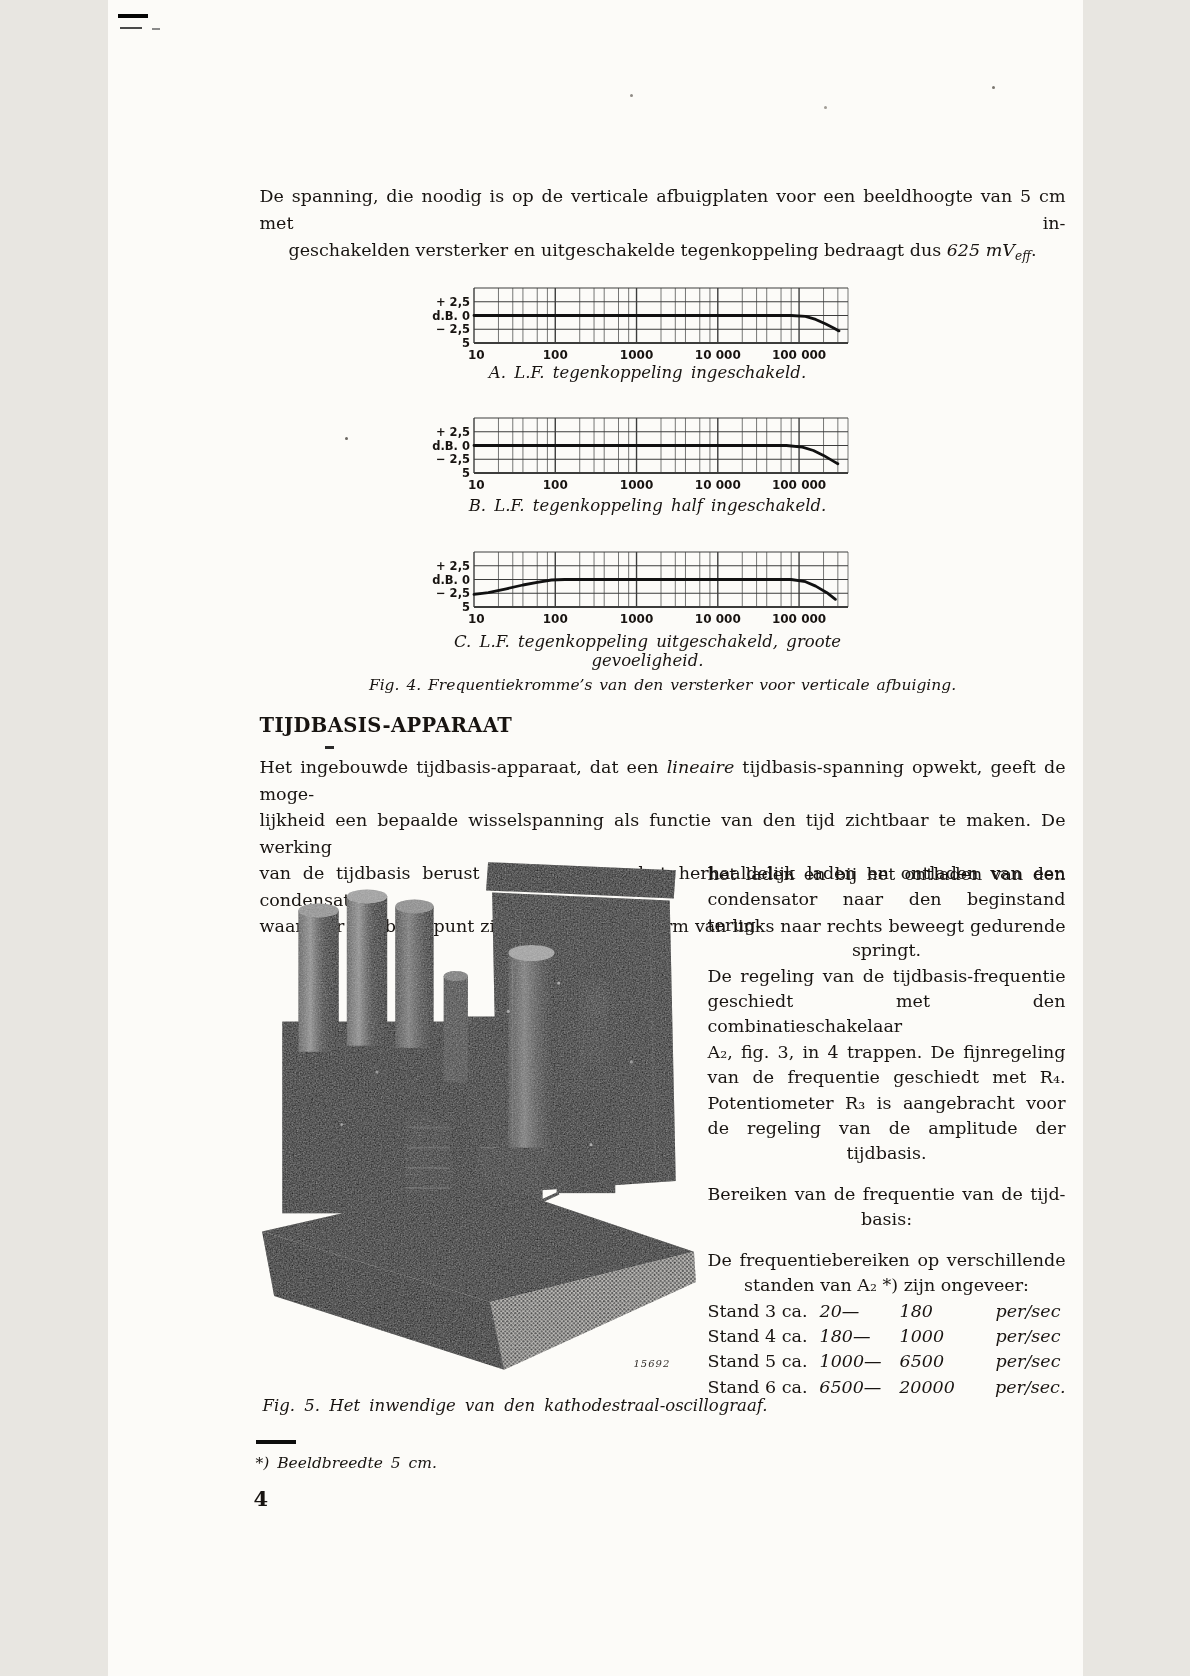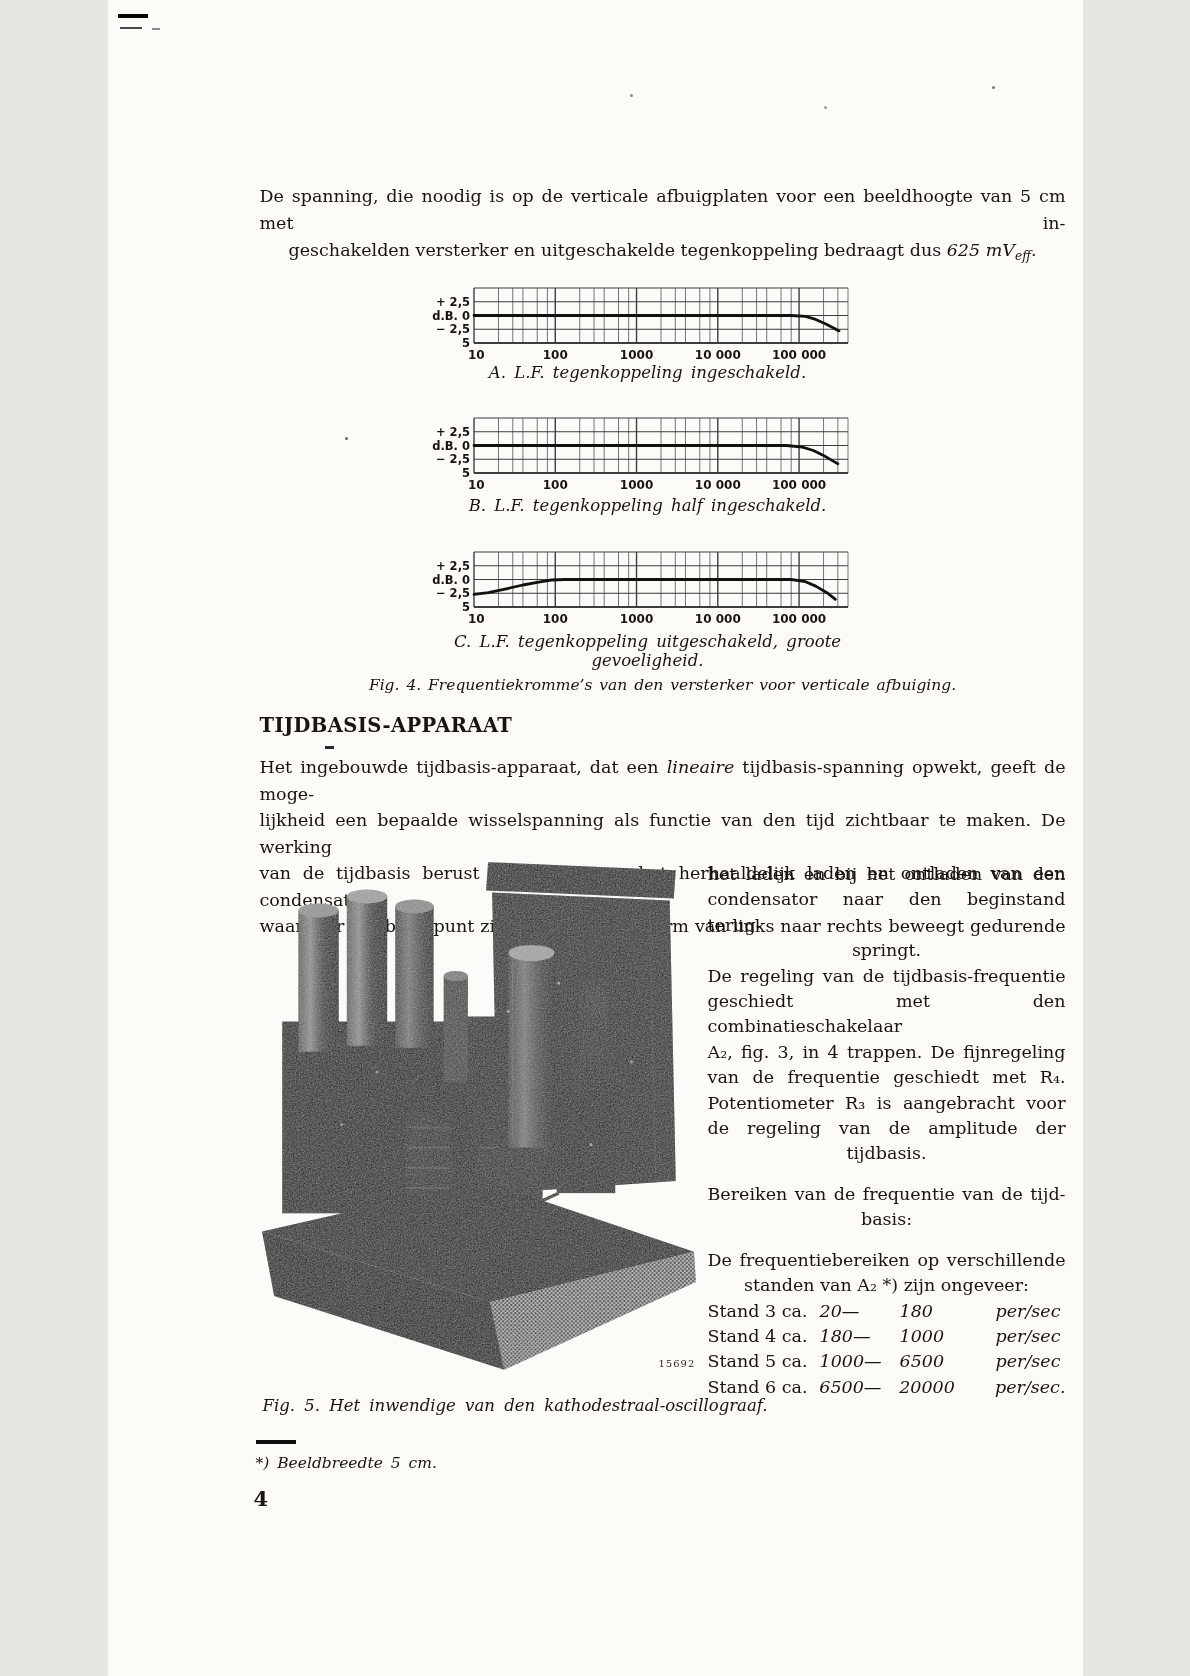--- a/index.html
+++ b/index.html
@@ -22,22 +22,22 @@
   .hmark{position:absolute;left:217px;top:746px;width:9px;height:3px;background:#2a2a2a;}
   .body-par{position:absolute;left:152px;top:754px;width:806px;font-size:17.5px;line-height:26.5px;}
   .body-par i{font-style:italic;}
   .column{position:absolute;left:600px;top:862px;width:358px;font-size:17.5px;line-height:25.4px;}
   .stand-row{display:flex;}
   .s-label{width:112px;}
   .s-from{width:80px;text-align:left;font-style:italic;}
   .s-to{width:86px;text-align:left;font-style:italic;}
   .s-unit{margin-left:10px;font-style:italic;}
   .photo{position:absolute;left:148px;top:860px;}
-  .photo-mark{position:absolute;left:526px;top:1358px;font-size:10px;
-        color:#2e2a26;letter-spacing:1px;margin-left:25px;}
+  .photo-mark{position:absolute;left:526px;top:1358px;font-size:10px;font-style:italic;
+        color:#2e2a26;letter-spacing:1px;}
   .fig5{position:absolute;left:155px;top:1396px;font-style:italic;font-size:16.5px;word-spacing:4px;}
   .footrule{position:absolute;left:148px;top:1440px;width:40px;height:4px;background:#0d0d0d;}
   .footnote{position:absolute;left:148px;top:1454px;font-style:italic;font-size:15.5px;word-spacing:3px;}
   .pagenum{position:absolute;left:146px;top:1486px;font-size:21px;font-weight:bold;}
   .smudge{position:absolute;left:1022px;top:1646px;}
   .mark1{position:absolute;left:10px;top:14px;width:30px;height:4px;background:#050505;}
   .mark2{position:absolute;left:12px;top:27px;width:22px;height:2px;background:#4a4a4a;}
   .mark3{position:absolute;left:44px;top:28px;width:8px;height:2px;background:#8a8a8a;}
   .dot{position:absolute;border-radius:50%;background:#8f8b85;}
   .d1{left:522px;top:94px;width:3px;height:3px;}

